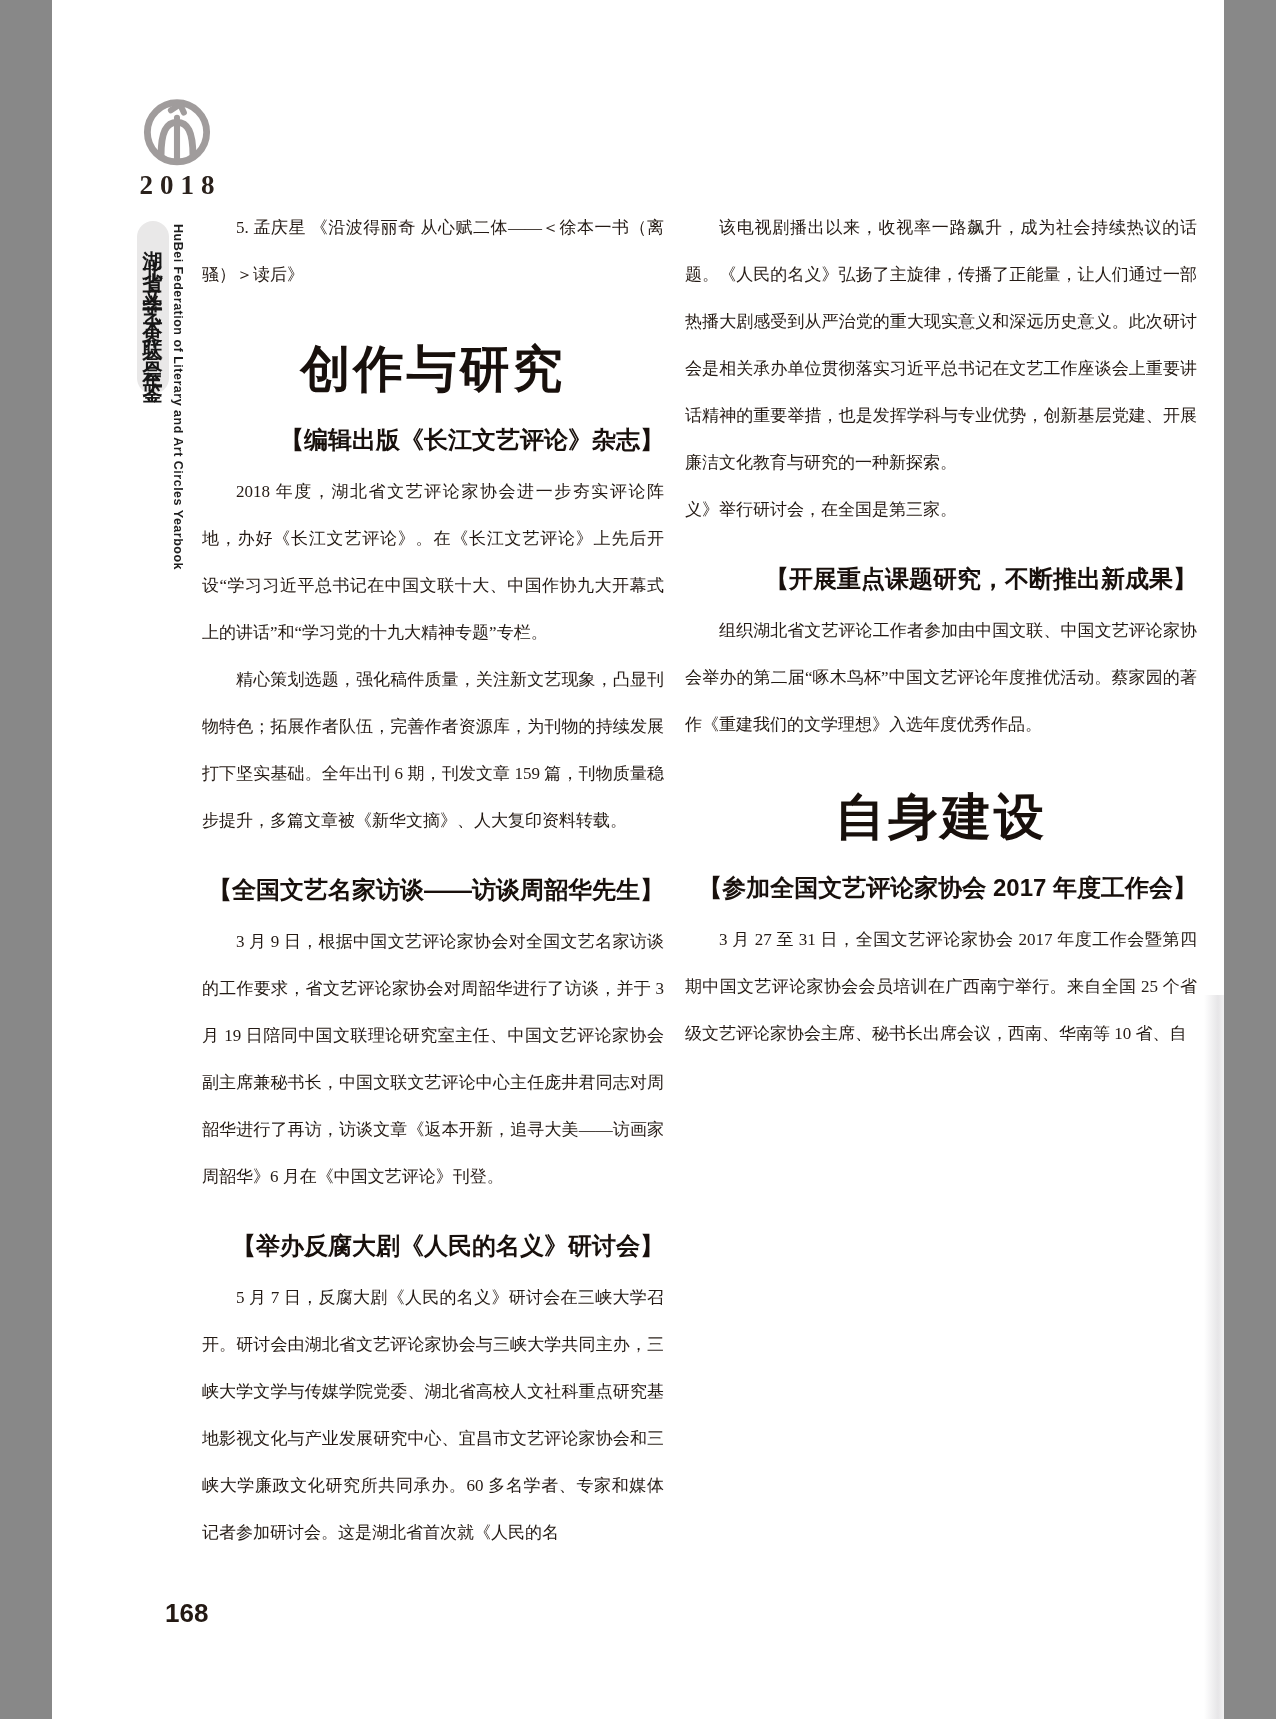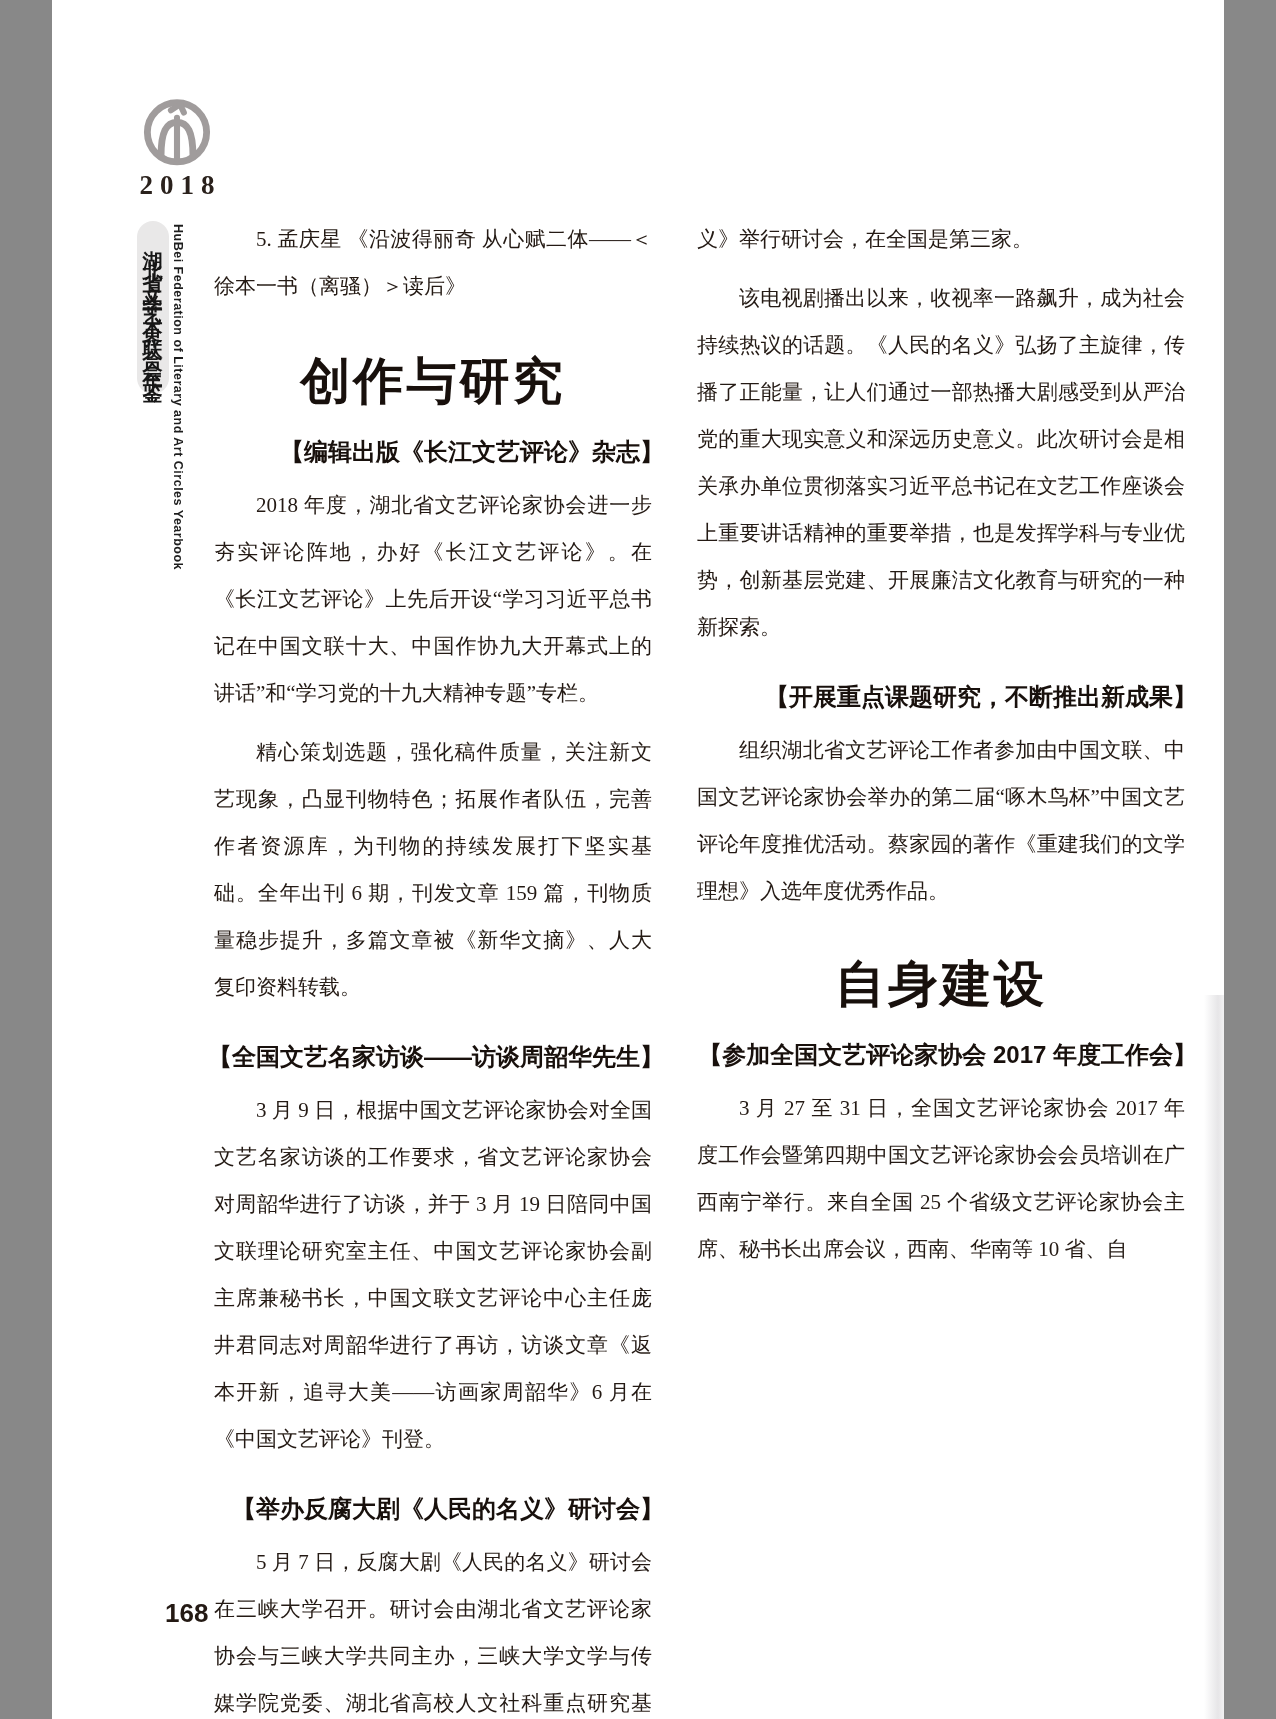--- a/index.html
+++ b/index.html
@@ -40,22 +40,22 @@
     writing-mode:vertical-rl;
     font-family:"Liberation Sans", sans-serif;
     font-weight:bold;font-size:12.5px;letter-spacing:.5px;
     color:#1d1d1d;white-space:nowrap;
   }
   
   .col{position:absolute;top:204px;}
   .col-left{left:150px;width:462px;}
   .col-right{left:633px;width:512px;}
   .para{
-    margin:12px;
-    font-size:21px;line-height:47px;
+    margin:0;
+    font-size:17px;line-height:47px;
     text-align:justify;text-justify:inter-ideograph;
     text-indent:2em;
     color:#241a14;
   }
   .para.no-indent{text-indent:0;}
   .chapter{
     margin:44px 0 22px;
     font-family:"Liberation Sans", sans-serif;
     font-weight:bold;font-size:50px;line-height:50px;
     letter-spacing:3px;text-align:center;color:#18100c;
@@ -107,22 +107,22 @@
     <h2 class="section">【编辑出版《长江文艺评论》杂志】</h2>
     <p class="para">2018 年度，湖北省文艺评论家协会进一步夯实评论阵地，办好《长江文艺评论》。在《长江文艺评论》上先后开设“学习习近平总书记在中国文联十大、中国作协九大开幕式上的讲话”和“学习党的十九大精神专题”专栏。</p>
     <p class="para">精心策划选题，强化稿件质量，关注新文艺现象，凸显刊物特色；拓展作者队伍，完善作者资源库，为刊物的持续发展打下坚实基础。全年出刊 6 期，刊发文章 159 篇，刊物质量稳步提升，多篇文章被《新华文摘》、人大复印资料转载。</p>
     <h2 class="section">【全国文艺名家访谈——访谈周韶华先生】</h2>
     <p class="para">3 月 9 日，根据中国文艺评论家协会对全国文艺名家访谈的工作要求，省文艺评论家协会对周韶华进行了访谈，并于 3 月 19 日陪同中国文联理论研究室主任、中国文艺评论家协会副主席兼秘书长，中国文联文艺评论中心主任庞井君同志对周韶华进行了再访，访谈文章《返本开新，追寻大美——访画家周韶华》6 月在《中国文艺评论》刊登。</p>
     <h2 class="section">【举办反腐大剧《人民的名义》研讨会】</h2>
     <p class="para">5 月 7 日，反腐大剧《人民的名义》研讨会在三峡大学召开。研讨会由湖北省文艺评论家协会与三峡大学共同主办，三峡大学文学与传媒学院党委、湖北省高校人文社科重点研究基地影视文化与产业发展研究中心、宜昌市文艺评论家协会和三峡大学廉政文化研究所共同承办。60 多名学者、专家和媒体记者参加研讨会。这是湖北省首次就《人民的名</p>
   </div>
 
   <div class="col col-right">
+    <p class="para">该电视剧播出以来，收视率一路飙升，成为社会持续热议的话题。《人民的名义》弘扬了主旋律，传播了正能量，让人们通过一部热播大剧感受到从严治党的重大现实意义和深远历史意义。此次研讨会是相关承办单位贯彻落实习近平总书记在文艺工作座谈会上重要讲话精神的重要举措，也是发挥学科与专业优势，创新基层党建、开展廉洁文化教育与研究的一种新探索。</p>
     <p class="para no-indent">义》举行研讨会，在全国是第三家。</p>
-    <p class="para">该电视剧播出以来，收视率一路飙升，成为社会持续热议的话题。《人民的名义》弘扬了主旋律，传播了正能量，让人们通过一部热播大剧感受到从严治党的重大现实意义和深远历史意义。此次研讨会是相关承办单位贯彻落实习近平总书记在文艺工作座谈会上重要讲话精神的重要举措，也是发挥学科与专业优势，创新基层党建、开展廉洁文化教育与研究的一种新探索。</p>
     <h2 class="section">【开展重点课题研究，不断推出新成果】</h2>
     <p class="para">组织湖北省文艺评论工作者参加由中国文联、中国文艺评论家协会举办的第二届“啄木鸟杯”中国文艺评论年度推优活动。蔡家园的著作《重建我们的文学理想》入选年度优秀作品。</p>
     <h1 class="chapter">自身建设</h1>
     <h2 class="section">【参加全国文艺评论家协会 2017 年度工作会】</h2>
     <p class="para">3 月 27 至 31 日，全国文艺评论家协会 2017 年度工作会暨第四期中国文艺评论家协会会员培训在广西南宁举行。来自全国 25 个省级文艺评论家协会主席、秘书长出席会议，西南、华南等 10 省、自</p>
   </div>
 
   <div class="page-num">168</div>
 
   <div class="edge-shadow"></div>

